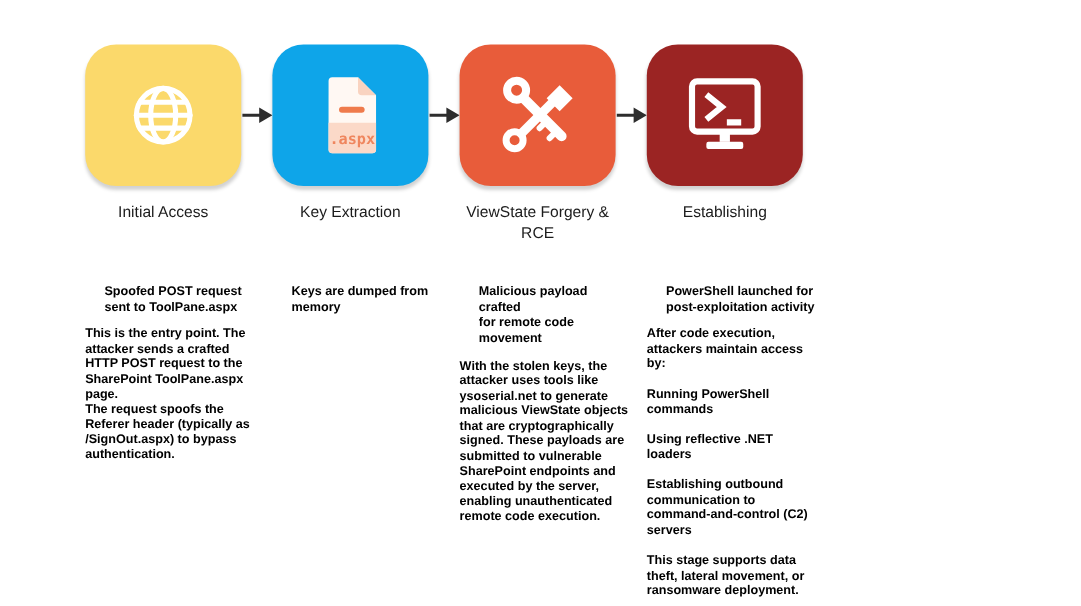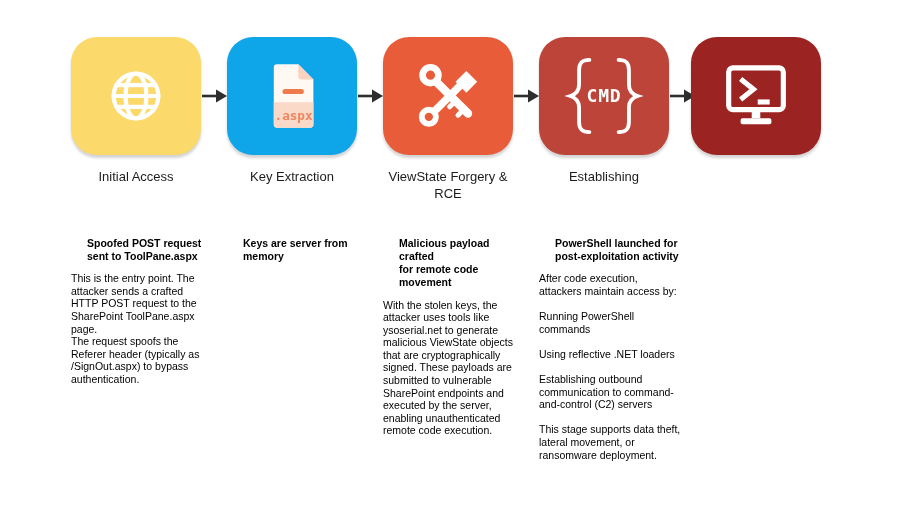--- a/index.html
+++ b/index.html
@@ -25,21 +25,21 @@
     text-align:center; font-size:13px; line-height:1.3; color:#1c1c1c;
     white-space:pre-line;
   }
   .stage-text { width:142px; }
   .stage-heading {
     font-size:10.5px; font-weight:bold; line-height:1.25; color:#000;
     margin:0 0 9px 16px; white-space:pre-line;
   }
   .stage-body {
     font-size:10.5px; line-height:1.2; color:#000;
-    margin:0; white-space:pre-line;
+    margin:0; white-space:pre-line;font-weight:bold;
   }
   .cmd-icon-text { font-family:"DejaVu Sans Mono", monospace; }
 </style>
 </head>
 <body>
 
 <div id="canvas">
   <div class="flow">
 
     <div class="grid-row">
@@ -97,37 +97,20 @@
           </svg>
         </div>
         <div class="arrow-wrap">
           <svg width="26" height="118" viewBox="0 0 26 118">
             <line x1="1" y1="59" x2="16" y2="59" stroke="#2d2d2d" stroke-width="2.6"></line>
             <path d="M15 52.5 L26 59 L15 65.5 Z" fill="#2d2d2d"></path>
           </svg>
         </div>
       </div>
 
-      <div class="stage-cell">
-        <div class="tile" style="background-color: rgb(189, 68, 56);">
-          <svg width="86" height="86" viewBox="0 0 100 100">
-            <g stroke="#ffffff" stroke-width="4.5" fill="none" stroke-linecap="round">
-              <path d="M33 8 C 24 8 21 12 21 20 L 21 37 C 21 44 17 48 11 50 C 17 52 21 56 21 63 L 21 80 C 21 88 24 92 33 92"></path>
-              <path d="M67 8 C 76 8 79 12 79 20 L 79 37 C 79 44 83 48 89 50 C 83 52 79 56 79 63 L 79 80 C 79 88 76 92 67 92"></path>
-            </g>
-            <text x="50" y="57" text-anchor="middle" font-family="DejaVu Sans Mono, monospace" font-size="21" font-weight="bold" letter-spacing="1" fill="#ffffff" class="cmd-icon-text">CMD</text>
-          </svg>
-        </div>
-        <div class="arrow-wrap">
-          <svg width="26" height="118" viewBox="0 0 26 118">
-            <line x1="1" y1="59" x2="16" y2="59" stroke="#2d2d2d" stroke-width="2.6"></line>
-            <path d="M15 52.5 L26 59 L15 65.5 Z" fill="#2d2d2d"></path>
-          </svg>
-        </div>
-      </div>
 
       <div class="stage-cell">
         <div class="tile" style="background-color: rgb(155, 36, 35);">
           <svg width="82" height="82" viewBox="0 0 96 96">
             <rect x="16" y="15" width="64" height="49" rx="5" stroke="#ffffff" stroke-width="6" fill="none"></rect>
             <path d="M30 28 L45 40 L30 52" stroke="#ffffff" stroke-width="6" fill="none"></path>
             <line x1="50" y1="55" x2="64" y2="55" stroke="#ffffff" stroke-width="6"></line>
             <rect x="43" y="64" width="10" height="10" fill="#ffffff"></rect>
             <rect x="30" y="74" width="36" height="7" rx="2" fill="#ffffff"></rect>
           </svg>
@@ -154,21 +137,21 @@
       <div class="stage-cell">
         <div class="stage-text">
           <p class="stage-heading">Spoofed POST request
 sent to ToolPane.aspx</p>
           <p class="stage-body">This is the entry point. The attacker sends a crafted HTTP POST request to the SharePoint ToolPane.aspx page.
 The request spoofs the Referer header (typically as /SignOut.aspx) to bypass authentication.</p>
         </div>
       </div>
       <div class="stage-cell">
         <div class="stage-text">
-          <p class="stage-heading">Keys are server from
+          <p class="stage-heading">Keys are dumped from
 memory</p>
         </div>
       </div>
       <div class="stage-cell">
         <div class="stage-text">
           <p class="stage-heading">Malicious payload crafted
 for remote code movement</p>
           <p class="stage-body">With the stolen keys, the attacker uses tools like ysoserial.net to generate malicious ViewState objects that are cryptographically signed. These payloads are submitted to vulnerable SharePoint endpoints and executed by the server, enabling unauthenticated remote code execution.</p>
         </div>
       </div>

